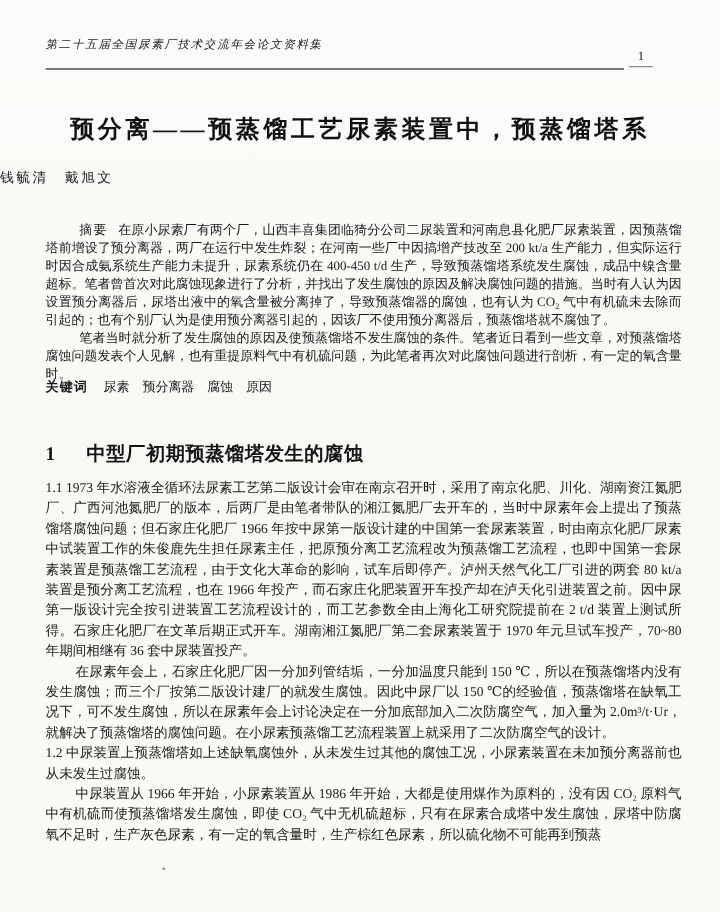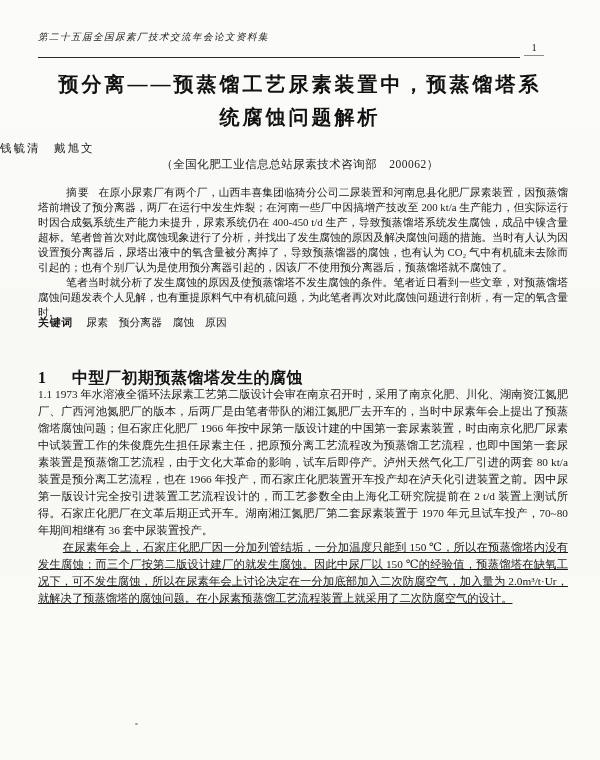--- a/index.html
+++ b/index.html
@@ -44,21 +44,21 @@
     text-align: center;
     font-size: 10.5px;
     color: #222;
     border-bottom: 1px solid #8a8a8a;
     padding-bottom: 2px;
   }
   
   .paper-title {
     position: absolute;
     left: 0;
-    top: 68px;
+    top: 92px;
     width: 600px;
     text-align: center;
     font-size: 20px;
     font-weight: bold;
     letter-spacing: 3px;
     line-height: 33px;
     color: #111;
   }
   .authors {
     position: absolute;
@@ -120,29 +120,29 @@
     width: 530px;
     font-size: 16px;
     font-weight: bold;
     letter-spacing: 0.5px;
     color: #141414;
   }
   .section-heading .sec-num { margin-right: 1.6em; }
   .body-text {
     position: absolute;
     left: 38px;
-    top: 386px;
+    top: 399px;
     width: 530px;
     font-size: 11.3px;
     line-height: 17px;
     text-align: justify;
     color: #1a1a1a;
   }
   .body-text p { margin: 0; }
-  .body-text p.indent { text-indent: 2.2em; text-decoration: underline; }
+  .body-text p.indent { text-indent: 2.2em; }
   
   .scan-dot {
     position: absolute;
     left: 135px;
     top: 723px;
     width: 3px;
     height: 2px;
     background: #9a9a9a;
     border-radius: 50%;
   }
@@ -151,40 +151,40 @@
 <body>
 
 <div class="page">
 
   <div class="running-head">第二十五届全国尿素厂技术交流年会论文资料集</div>
   <div class="head-rule"></div>
   <div class="folio">1</div>
 
   <div class="paper-title">
     <div>预分离——预蒸馏工艺尿素装置中，预蒸馏塔系</div>
-    <div>统腐蚀问题解析</div>
   </div>
 
   <div class="authors">钱毓清　戴旭文</div>
 
-  <div class="affiliation">（全国化肥工业信息总站尿素技术咨询部　200062）</div>
 
   <div class="abstract">
     <p><span class="inline-label">摘要</span><span>在原小尿素厂有两个厂，山西丰喜集团临猗分公司二尿装置和河南息县化肥厂尿素装置，因预蒸馏塔前增设了预分离器，两厂在运行中发生炸裂；在河南一些厂中因搞增产技改至 200 kt/a 生产能力，但实际运行时因合成氨系统生产能力未提升，尿素系统仍在 400-450 t/d 生产，导致预蒸馏塔系统发生腐蚀，成品中镍含量超标。笔者曾首次对此腐蚀现象进行了分析，并找出了发生腐蚀的原因及解决腐蚀问题的措施。当时有人认为因设置预分离器后，尿塔出液中的氧含量被分离掉了，导致预蒸馏器的腐蚀，也有认为 CO₂ 气中有机硫未去除而引起的；也有个别厂认为是使用预分离器引起的，因该厂不使用预分离器后，预蒸馏塔就不腐蚀了。</span></p>
     <p>笔者当时就分析了发生腐蚀的原因及使预蒸馏塔不发生腐蚀的条件。笔者近日看到一些文章，对预蒸馏塔腐蚀问题发表个人见解，也有重提原料气中有机硫问题，为此笔者再次对此腐蚀问题进行剖析，有一定的氧含量时。</p>
   </div>
 
   <div class="keywords">
     <span class="kw-label">关键词</span><span>尿素　预分离器　腐蚀　原因</span>
   </div>
 
   <div class="section-heading">
     <span class="sec-num">1</span><span>中型厂初期预蒸馏塔发生的腐蚀</span>
   </div>
 
   <div class="body-text">
     <p>1.1 1973 年水溶液全循环法尿素工艺第二版设计会审在南京召开时，采用了南京化肥、川化、湖南资江氮肥厂、广西河池氮肥厂的版本，后两厂是由笔者带队的湘江氮肥厂去开车的，当时中尿素年会上提出了预蒸馏塔腐蚀问题；但石家庄化肥厂 1966 年按中尿第一版设计建的中国第一套尿素装置，时由南京化肥厂尿素中试装置工作的朱俊鹿先生担任尿素主任，把原预分离工艺流程改为预蒸馏工艺流程，也即中国第一套尿素装置是预蒸馏工艺流程，由于文化大革命的影响，试车后即停产。泸州天然气化工厂引进的两套 80 kt/a 装置是预分离工艺流程，也在 1966 年投产，而石家庄化肥装置开车投产却在泸天化引进装置之前。因中尿第一版设计完全按引进装置工艺流程设计的，而工艺参数全由上海化工研究院提前在 2 t/d 装置上测试所得。石家庄化肥厂在文革后期正式开车。湖南湘江氮肥厂第二套尿素装置于 1970 年元旦试车投产，70~80 年期间相继有 36 套中尿装置投产。</p>
     <p class="indent">在尿素年会上，石家庄化肥厂因一分加列管结垢，一分加温度只能到 150 ℃，所以在预蒸馏塔内没有发生腐蚀；而三个厂按第二版设计建厂的就发生腐蚀。因此中尿厂以 150 ℃的经验值，预蒸馏塔在缺氧工况下，可不发生腐蚀，所以在尿素年会上讨论决定在一分加底部加入二次防腐空气，加入量为 2.0m³/t·Ur，就解决了预蒸馏塔的腐蚀问题。在小尿素预蒸馏工艺流程装置上就采用了二次防腐空气的设计。</p>
+    <p>1.2 中尿装置上预蒸馏塔如上述缺氧腐蚀外，从未发生过其他的腐蚀工况，小尿素装置在未加预分离器前也从未发生过腐蚀。</p>
+    <p class="indent">中尿装置从 1966 年开始，小尿素装置从 1986 年开始，大都是使用煤作为原料的，没有因 CO₂ 原料气中有机硫而使预蒸馏塔发生腐蚀，即使 CO₂ 气中无机硫超标，只有在尿素合成塔中发生腐蚀，尿塔中防腐氧不足时，生产灰色尿素，有一定的氧含量时，生产棕红色尿素，所以硫化物不可能再到预蒸</p>
   </div>
 
   <div class="scan-dot"></div>
 
 </div>
 
 </body></html>

